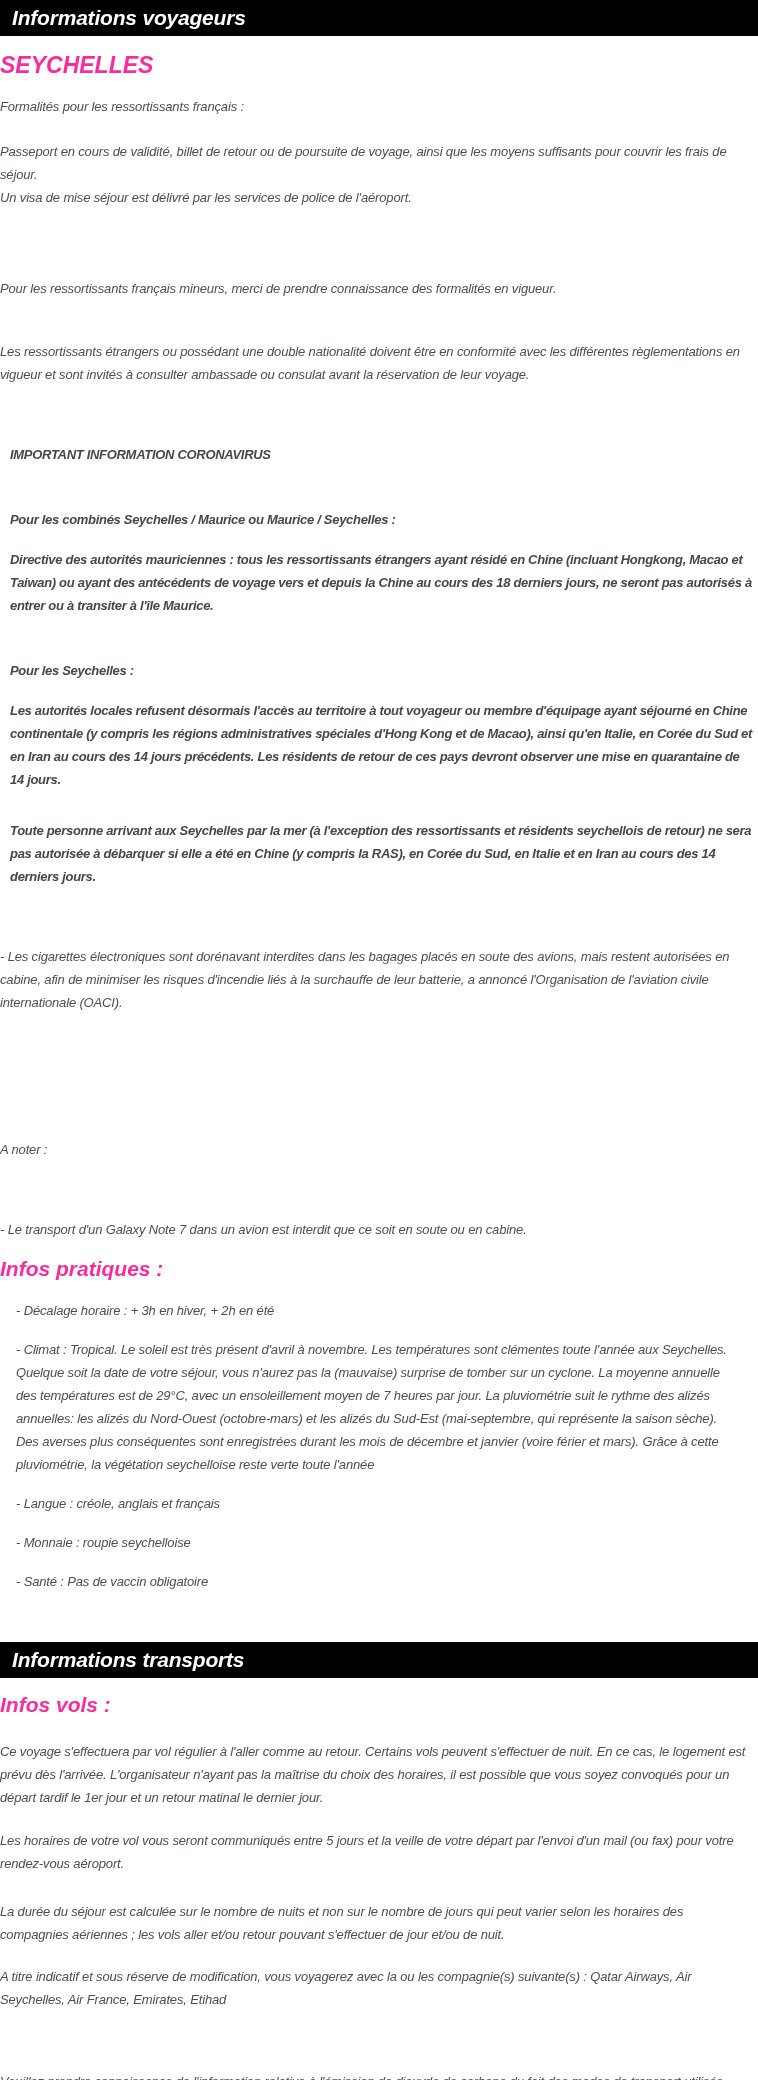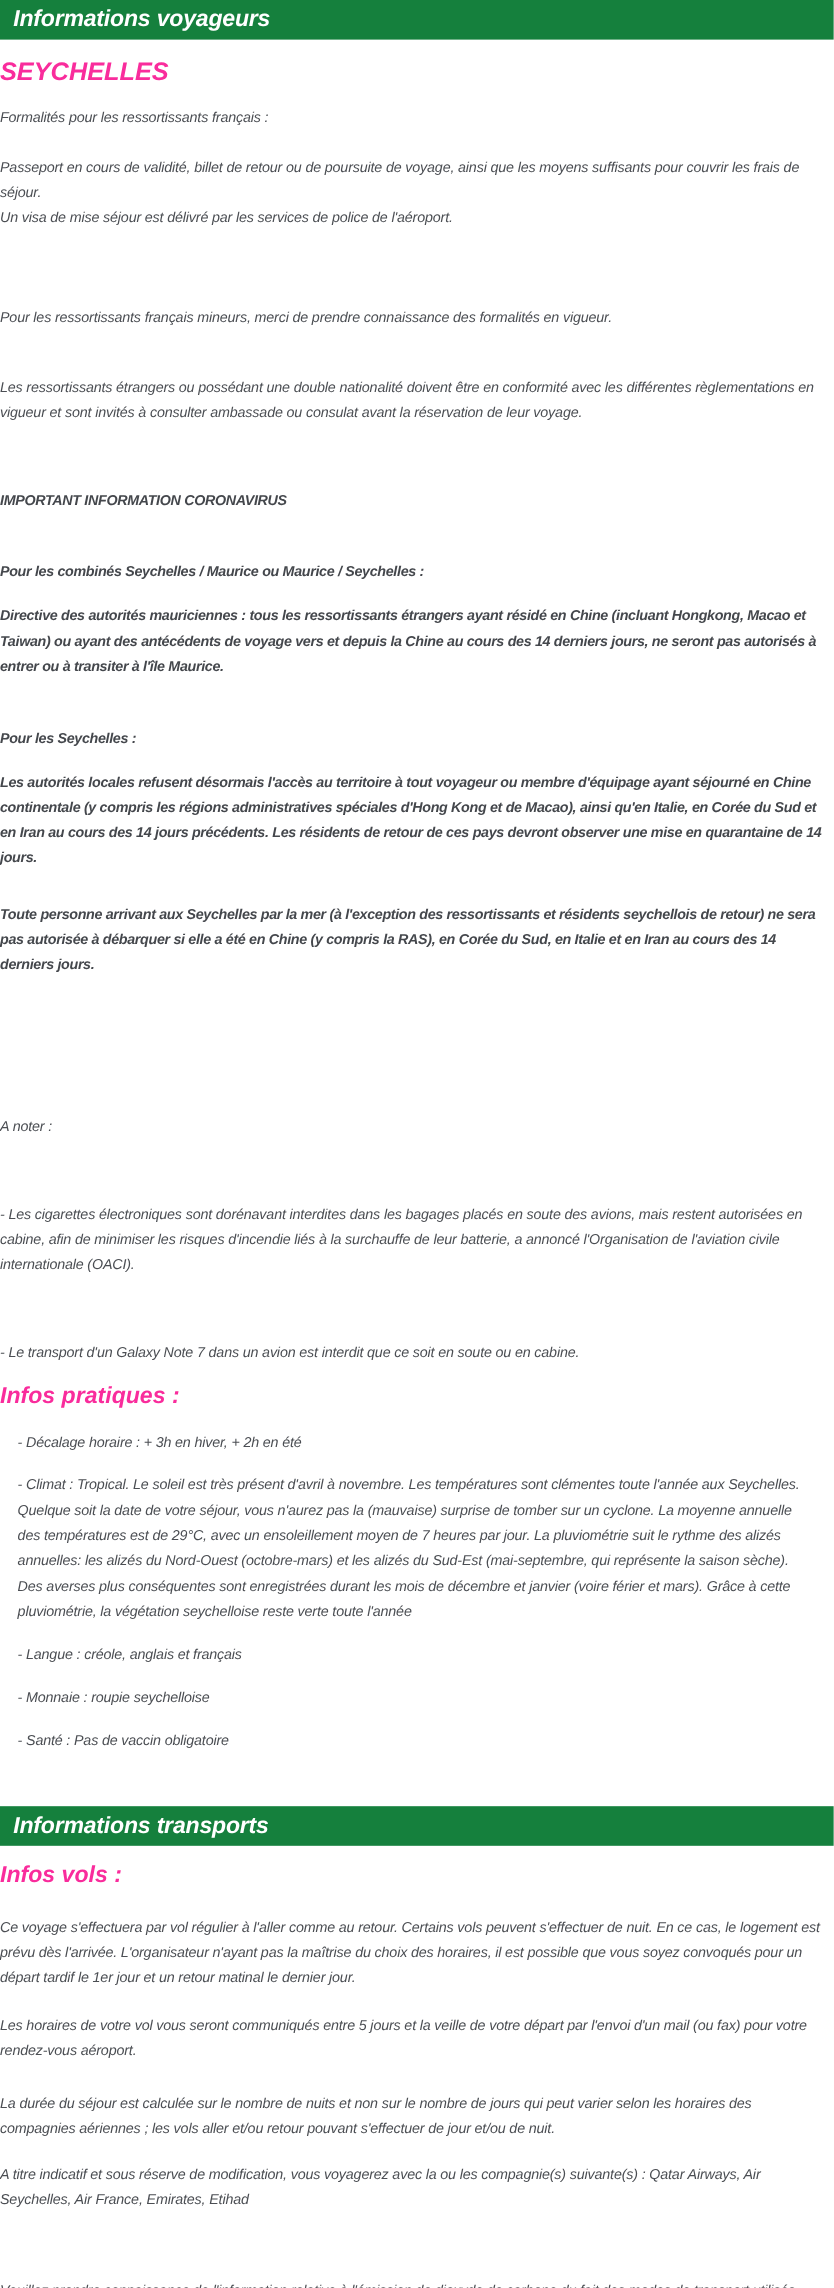--- a/index.html
+++ b/index.html
@@ -5,21 +5,21 @@
   html, body { margin: 0; padding: 0; background: #ffffff; }
   .page {
     width: 758px;
     min-height: 2080px;
     box-sizing: border-box;
     font-family: "Liberation Sans", sans-serif;
     color: #4B4E53;
     overflow: hidden;
   }
   .bar {
-    background: #15803d;
+    background: #000000;
     height: 36px;
     display: flex;
     align-items: center;
     padding-left: 12px;
     box-sizing: border-box;
   }
   .bar-title {
     color: #ffffff;
     font-style: italic;
     font-weight: bold;
@@ -47,20 +47,21 @@
     font-size: 13px;
     line-height: 23px;
     letter-spacing: -0.15px;
     margin: 0;
     padding-right: 3px;
   }
   .bold {
     font-weight: bold;
     color: #44474C;
     letter-spacing: -0.3px;
+    padding-left: 10px;
   }
   .list .txt { margin: 16px; }
 </style>
 </head>
 <body>
 
 <div class="page">
 
   <header class="bar">
     <span class="bar-title">Informations voyageurs</span>
@@ -74,31 +75,31 @@
   <p class="txt">Un visa de mise séjour est délivré par les services de police de l'aéroport.</p>
 
   <p class="txt" style="margin-top:68px">Pour les ressortissants français mineurs, merci de prendre connaissance des formalités en vigueur.</p>
 
   <p class="txt" style="margin-top:40px">Les ressortissants étrangers ou possédant une double nationalité doivent être en conformité avec les différentes règlementations en vigueur et sont invités à consulter ambassade ou consulat avant la réservation de leur voyage.</p>
 
   <p class="txt bold" style="margin-top:57px">IMPORTANT INFORMATION CORONAVIRUS</p>
 
   <p class="txt bold" style="margin-top:42px">Pour les combinés Seychelles / Maurice ou Maurice / Seychelles :</p>
 
-  <p class="txt bold" style="margin-top:17px">Directive des autorités mauriciennes : tous les ressortissants étrangers ayant résidé en Chine (incluant Hongkong, Macao et Taiwan)  ou ayant des antécédents de voyage vers et depuis la Chine au cours des 14 derniers jours, ne seront pas autorisés à entrer ou à transiter à l'île Maurice.</p>
+  <p class="txt bold" style="margin-top:17px">Directive des autorités mauriciennes : tous les ressortissants étrangers ayant résidé en Chine (incluant Hongkong, Macao et Taiwan)  ou ayant des antécédents de voyage vers et depuis la Chine au cours des 18 derniers jours, ne seront pas autorisés à entrer ou à transiter à l'île Maurice.</p>
 
   <p class="txt bold" style="margin-top:42px">Pour les Seychelles :</p>
 
   <p class="txt bold" style="margin-top:17px">Les autorités locales refusent désormais l'accès au territoire à tout voyageur ou membre d'équipage ayant séjourné en Chine continentale (y compris les régions administratives spéciales d'Hong Kong et de Macao), ainsi qu'en Italie, en Corée du Sud et en Iran au cours des 14 jours précédents. Les résidents de retour de ces pays devront observer une mise en quarantaine de 14 jours.</p>
 
   <p class="txt bold" style="margin-top:28px">Toute personne arrivant aux Seychelles par la mer (à l'exception des ressortissants et résidents seychellois de retour) ne sera pas autorisée à débarquer si elle a été en Chine (y compris la RAS), en Corée du Sud, en Italie et en Iran au cours des 14 derniers jours.</p>
 
+  <p class="txt" style="margin-top:57px">- Les cigarettes électroniques sont dorénavant interdites dans les bagages placés en soute des avions, mais restent autorisées en cabine, afin de minimiser les risques d'incendie liés à la surchauffe de leur batterie, a annoncé l'Organisation de l'aviation civile internationale (OACI).</p>
+
   <p class="txt" style="margin-top:124px">A noter :</p>
-
-  <p class="txt" style="margin-top:57px">- Les cigarettes électroniques sont dorénavant interdites dans les bagages placés en soute des avions, mais restent autorisées en cabine, afin de minimiser les risques d'incendie liés à la surchauffe de leur batterie, a annoncé l'Organisation de l'aviation civile internationale (OACI).</p>
 
   <p class="txt" style="margin-top:57px">- Le transport d'un Galaxy Note 7 dans un avion est interdit que ce soit en soute ou en cabine.</p>
 
   <h2 class="pink-h" style="margin-top:14px">Infos pratiques :</h2>
 
   <div class="list" style="margin-top:16px">
     <p class="txt">- Décalage horaire : + 3h en hiver, + 2h en été</p>
     <p class="txt">- Climat :  Tropical. Le soleil est très présent d'avril à novembre. Les températures sont clémentes toute l'année aux Seychelles. Quelque soit la date de votre séjour, vous n'aurez pas la (mauvaise) surprise de tomber sur un cyclone. La moyenne annuelle des températures est de 29°C, avec un ensoleillement moyen de 7 heures par jour. La pluviométrie suit le rythme des alizés annuelles: les alizés du Nord-Ouest (octobre-mars) et les alizés du Sud-Est (mai-septembre, qui représente la saison sèche). Des averses plus conséquentes sont enregistrées durant les mois de décembre et janvier (voire férier et mars). Grâce à cette pluviométrie, la végétation seychelloise reste verte toute l'année</p>
     <p class="txt">- Langue : créole, anglais et français</p>
     <p class="txt">- Monnaie :  roupie seychelloise</p>

